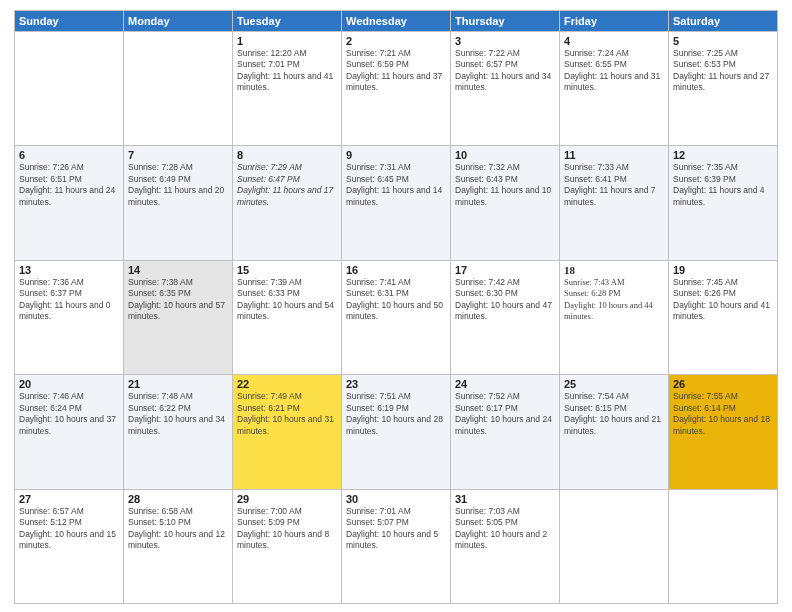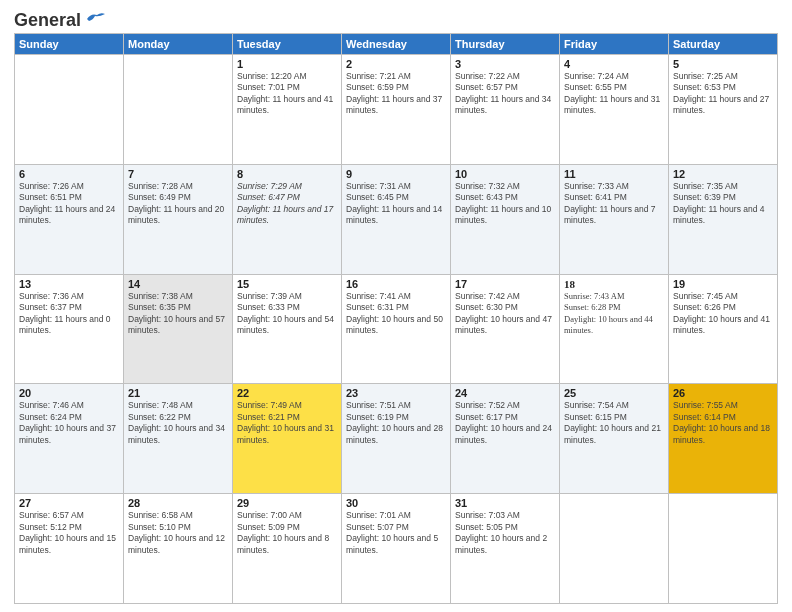--- a/index.html
+++ b/index.html
@@ -84,35 +84,20 @@
       font-size: 8.5px;
       line-height: 1.35;
       color: #444;
     }
     .empty { background: #fff !important; }
   </style>
 </head>
 <body>
 
 <div class="page">
-  <div class="header">
-    <div class="logo">
-      <div style="display:flex;align-items:center;gap:2px;">
-        <span style="font-size:18px;font-weight:bold;color:#333;">General</span>
-        <svg width="22" height="16" viewBox="0 0 22 16" style="margin-bottom:4px;">
-          <path d="M4,8 Q8,2 14,4 Q18,1 22,3 Q16,6 12,5 Q10,9 6,10 Z" fill="#2e75c3"></path>
-        </svg>
-      </div>
-      <span style="font-size:18px;font-weight:bold;color:#2e75c3;margin-top:-4px;"></span>
-    </div>
-    <div class="title-block">
-      <div class="month-title"></div>
-      <div class="subtitle"></div>
-    </div>
-  </div>
 
   <table class="calendar">
     <thead>
       <tr>
       <th>Sunday</th>
           <th>Monday</th>
           <th>Tuesday</th>
           <th>Wednesday</th>
           <th>Thursday</th>
           <th>Friday</th>

